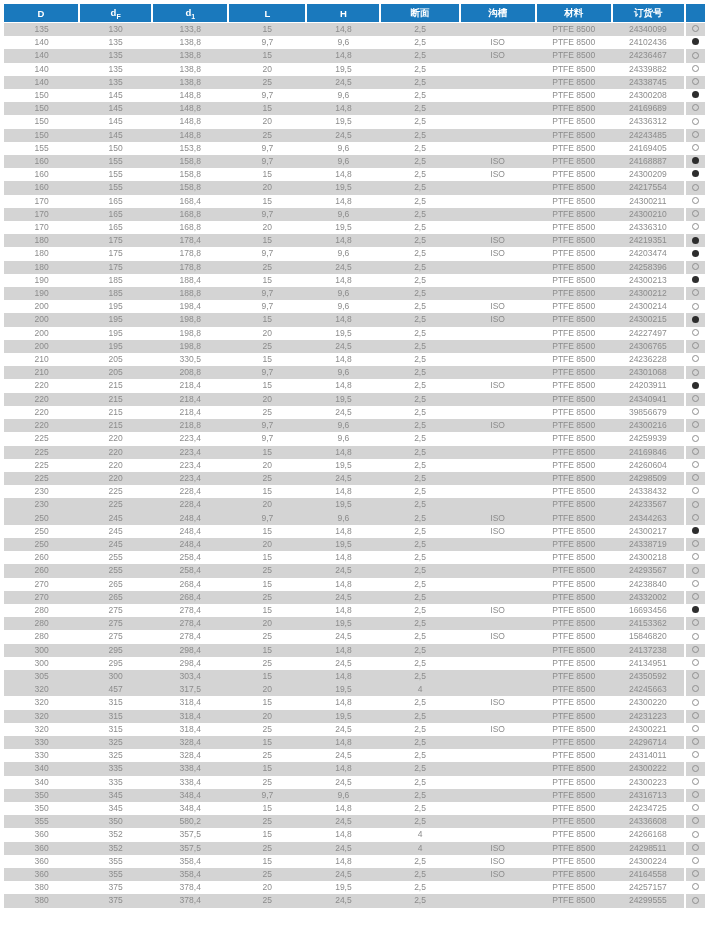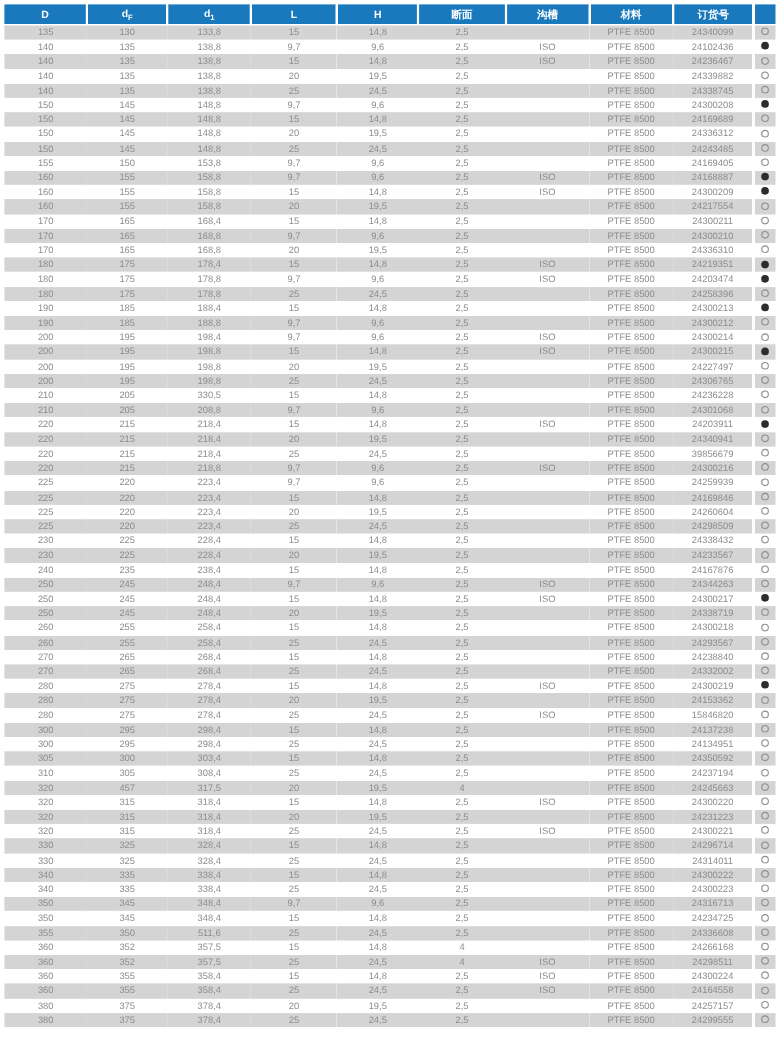--- a/index.html
+++ b/index.html
@@ -531,32 +531,20 @@
           <td>225</td>
           <td>228,4</td>
           <td>20</td>
           <td>19,5</td>
           <td>2,5</td>
           <td></td>
           <td>PTFE 8500</td>
           <td>24233567</td>
           <td class="dot-cell"><span class="dot hollow"></span></td>
         </tr>
-        <tr class="row-norm">
-          <td>240</td>
-          <td>235</td>
-          <td>238,4</td>
-          <td>15</td>
-          <td>14,8</td>
-          <td>2,5</td>
-          <td></td>
-          <td>PTFE 8500</td>
-          <td>24167876</td>
-          <td class="dot-cell"><span class="dot hollow"></span></td>
-        </tr>
         <tr class="row-alt">
           <td>250</td>
           <td>245</td>
           <td>248,4</td>
           <td>9,7</td>
           <td>9,6</td>
           <td>2,5</td>
           <td>ISO</td>
           <td>PTFE 8500</td>
           <td>24344263</td>
@@ -636,21 +624,21 @@
         </tr>
         <tr class="row-norm">
           <td>280</td>
           <td>275</td>
           <td>278,4</td>
           <td>15</td>
           <td>14,8</td>
           <td>2,5</td>
           <td>ISO</td>
           <td>PTFE 8500</td>
-          <td>24300219</td>
+          <td>16693456</td>
           <td class="dot-cell"><span class="dot filled"></span></td>
         </tr>
         <tr class="row-alt">
           <td>280</td>
           <td>275</td>
           <td>278,4</td>
           <td>20</td>
           <td>19,5</td>
           <td>2,5</td>
           <td></td>
@@ -699,32 +687,20 @@
           <td>300</td>
           <td>303,4</td>
           <td>15</td>
           <td>14,8</td>
           <td>2,5</td>
           <td></td>
           <td>PTFE 8500</td>
           <td>24350592</td>
           <td class="dot-cell"><span class="dot hollow"></span></td>
         </tr>
-        <tr class="row-norm">
-          <td>310</td>
-          <td>305</td>
-          <td>308,4</td>
-          <td>25</td>
-          <td>24,5</td>
-          <td>2,5</td>
-          <td></td>
-          <td>PTFE 8500</td>
-          <td>24237194</td>
-          <td class="dot-cell"><span class="dot hollow"></span></td>
-        </tr>
         <tr class="row-alt">
           <td>320</td>
           <td>457</td>
           <td>317,5</td>
           <td>20</td>
           <td>19,5</td>
           <td>4</td>
           <td></td>
           <td>PTFE 8500</td>
           <td>24245663</td>
@@ -834,21 +810,21 @@
           <td>14,8</td>
           <td>2,5</td>
           <td></td>
           <td>PTFE 8500</td>
           <td>24234725</td>
           <td class="dot-cell"><span class="dot hollow"></span></td>
         </tr>
         <tr class="row-alt">
           <td>355</td>
           <td>350</td>
-          <td>511,6</td>
+          <td>580,2</td>
           <td>25</td>
           <td>24,5</td>
           <td>2,5</td>
           <td></td>
           <td>PTFE 8500</td>
           <td>24336608</td>
           <td class="dot-cell"><span class="dot hollow"></span></td>
         </tr>
         <tr class="row-norm">
           <td>360</td>

